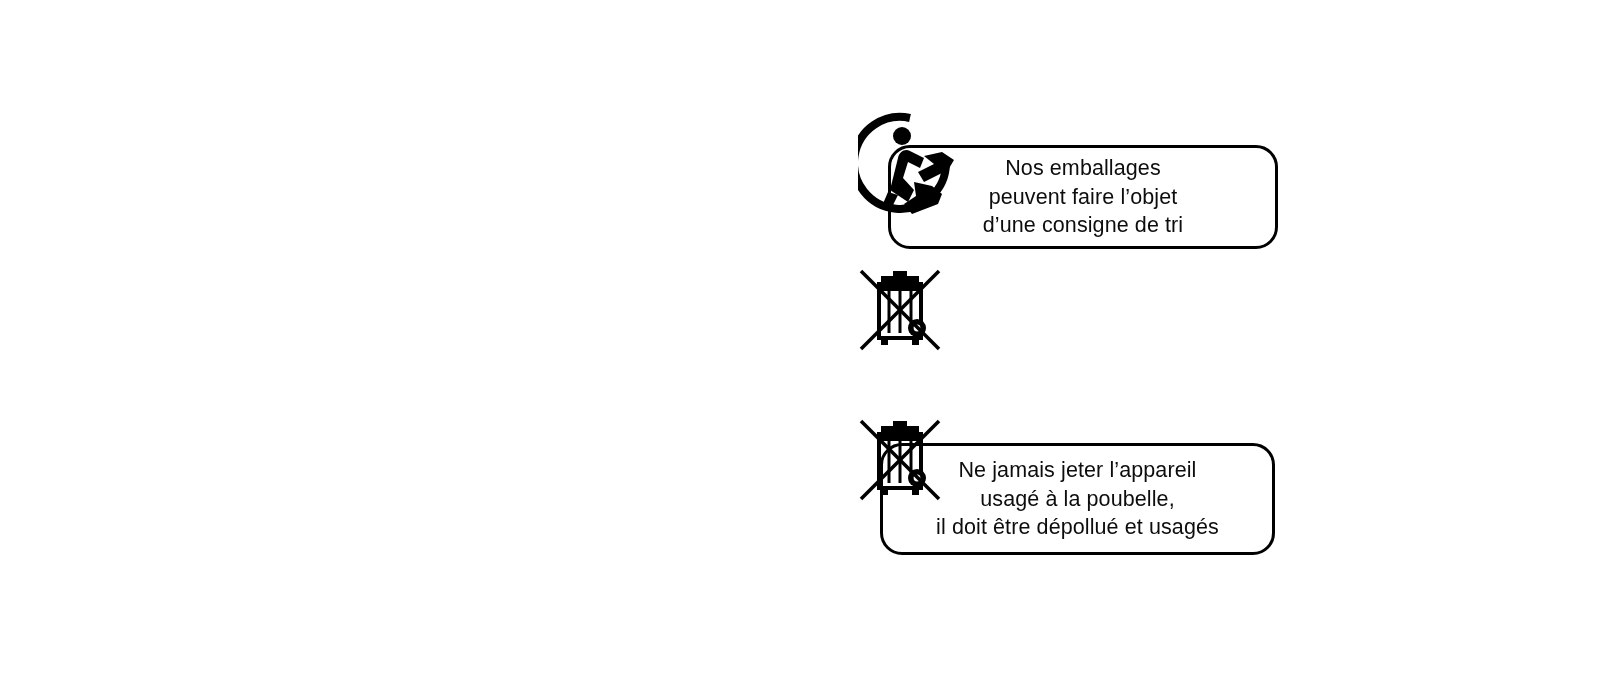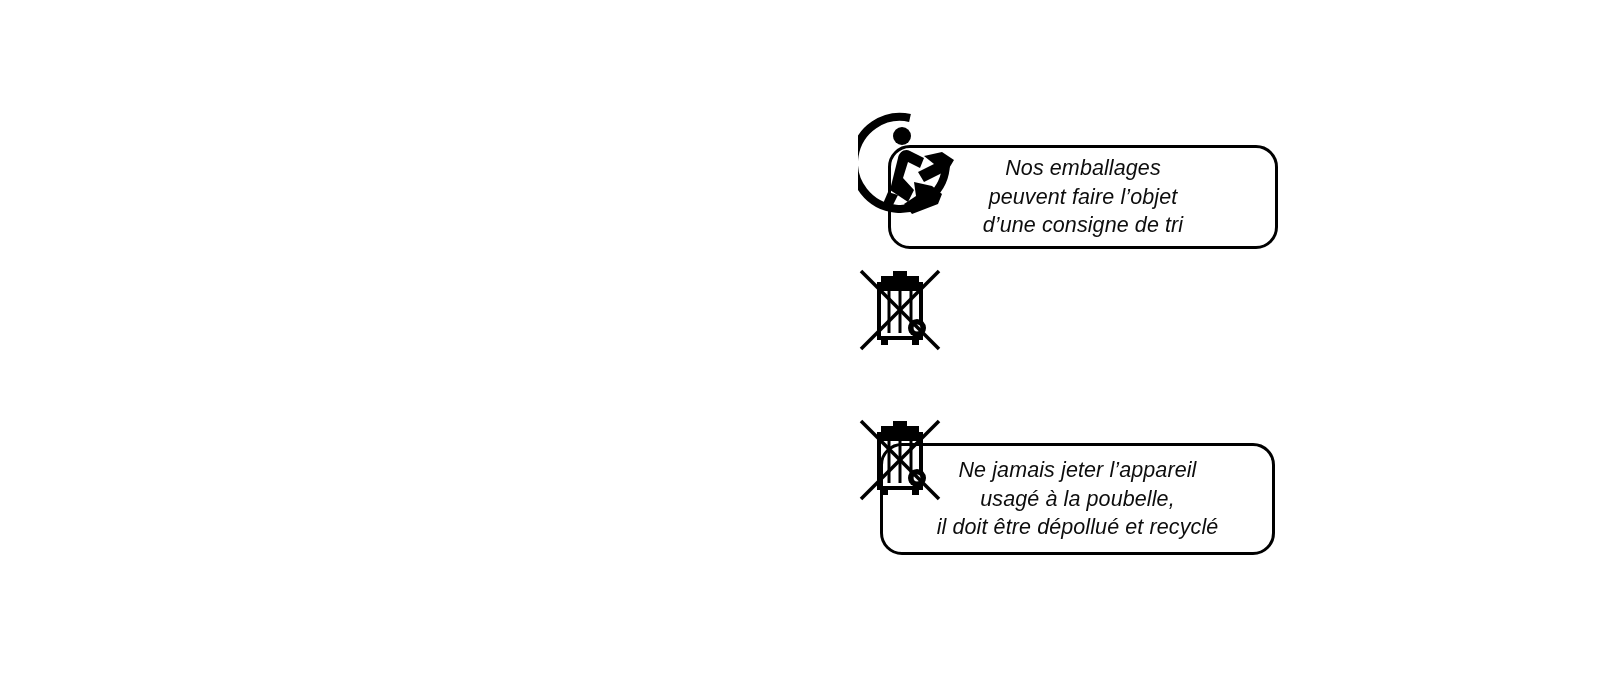--- a/index.html
+++ b/index.html
@@ -38,21 +38,20 @@
 
   .bubble {
     position: absolute;
     box-sizing: border-box;
     border: 3px solid #000000;
     border-radius: 22px;
     background: #ffffff;
     display: flex;
     align-items: center;
     justify-content: center;
-    font-style: italic;
   }
 
   .bubble-text {
     text-align: center;
     line-height: 1.33;
     font-size: 21.5px;
     color: #0d0d0d;
     letter-spacing: 0.1px;
     white-space: pre-line;
     padding: 0 14px;
@@ -163,21 +162,21 @@
         <line x1="84" y1="6" x2="6" y2="84" stroke="#000000" stroke-width="3.5"></line>
       </svg>
     </div>
   </div>
 
   <div class="eco-row" id="row-appliance">
 
     <div class="bubble">
       <div class="bubble-text">Ne jamais jeter l’appareil
 usagé à la poubelle,
-il doit être dépollué et recyclé</div>
+il doit être dépollué et usagés</div>
     </div>
 
     <div class="icon-box">
       <svg width="95" height="95" viewBox="0 0 95 95" aria-hidden="true">
         <rect x="26" y="11" width="38" height="6" fill="#000000"></rect>
         <rect x="38" y="6" width="14" height="5" fill="#000000"></rect>
         <rect x="24" y="19" width="42" height="54" fill="none" stroke="#000000" stroke-width="4"></rect>
         <line x1="34" y1="24" x2="34" y2="68" stroke="#000000" stroke-width="3"></line>
         <line x1="45" y1="24" x2="45" y2="68" stroke="#000000" stroke-width="3"></line>
         <line x1="56" y1="24" x2="56" y2="68" stroke="#000000" stroke-width="3"></line>

